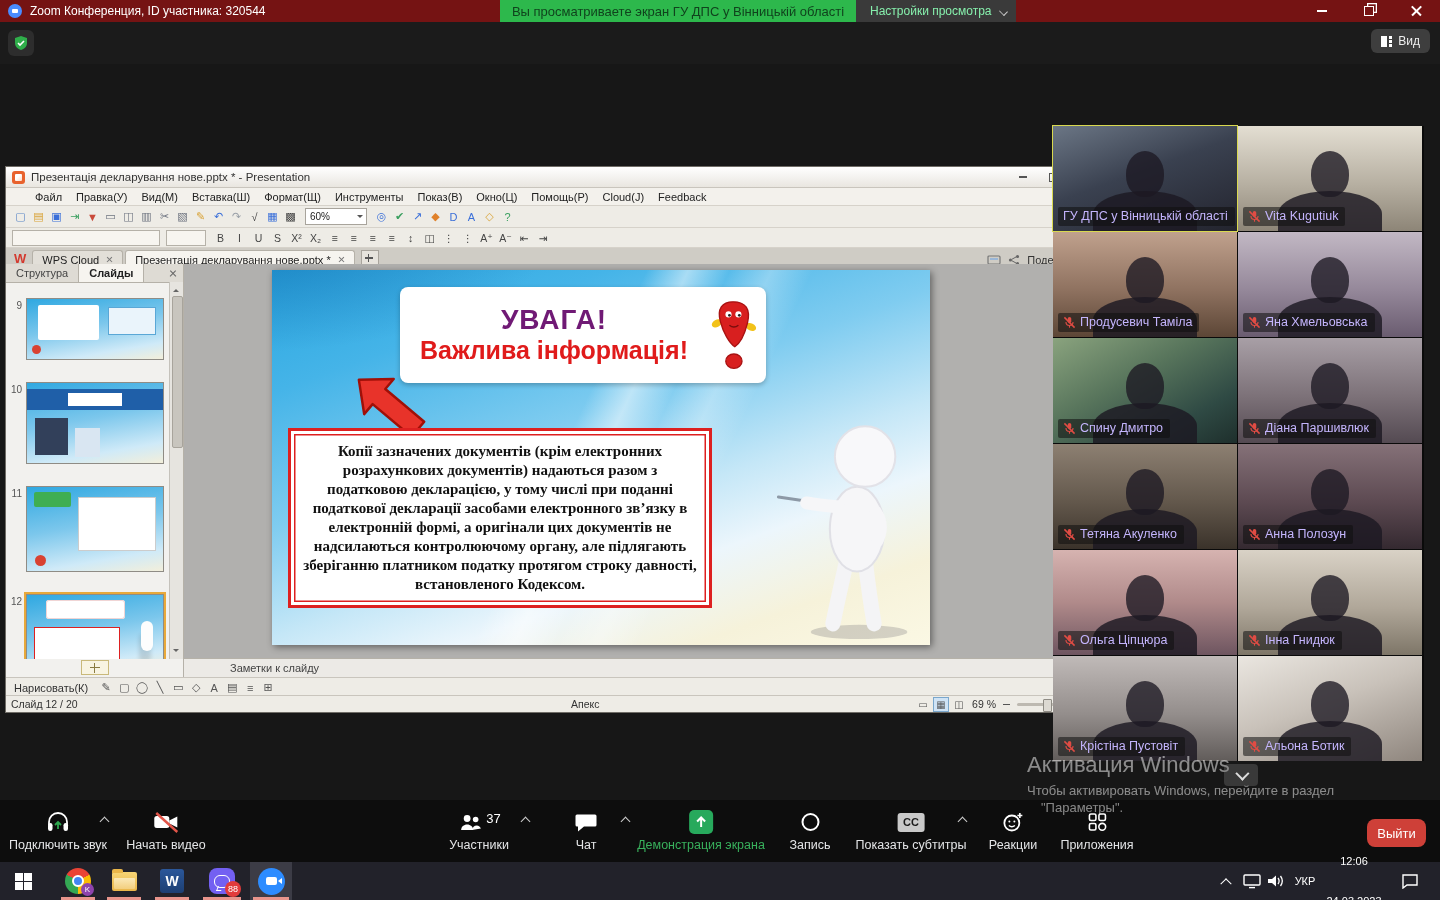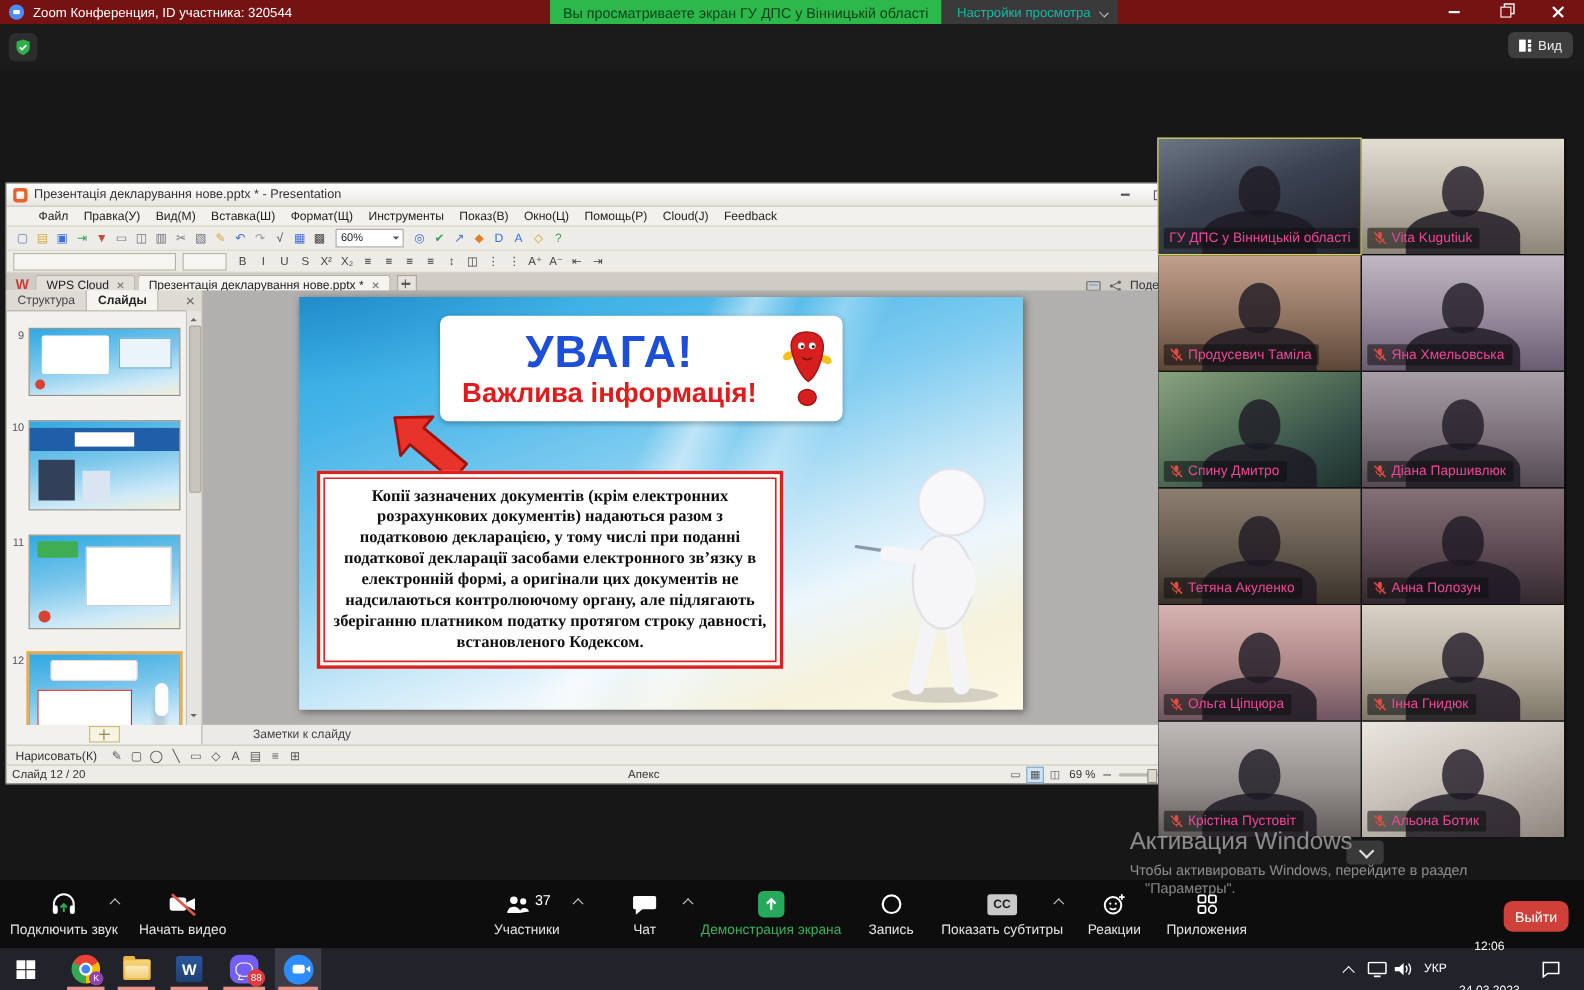--- a/index.html
+++ b/index.html
@@ -5,21 +5,21 @@
   html,body{margin:0;padding:0;background:#000;}
   .screen{position:relative;width:1440px;height:900px;background:#171717;overflow:hidden;
           font-family:"Liberation Sans","DejaVu Sans",sans-serif;-webkit-font-smoothing:antialiased;}
   
   .zm-titlebar{position:absolute;left:0;top:0;width:1440px;height:22px;background:#751313;display:flex;align-items:center;}
   .zico{position:absolute;left:8px;top:4px;width:14px;height:14px;border-radius:50%;background:#4a8cff;}
   .zico::after{content:"";position:absolute;left:4px;top:5px;width:6px;height:4px;border-radius:1px;background:#fff;}
   .zm-title{position:absolute;left:30px;top:0;line-height:22px;color:#fff;font-size:12px;}
   .zm-banner{position:absolute;left:500px;top:0;width:356px;height:22px;background:#2db84c;color:#10431d;
              font-size:13px;display:flex;align-items:center;justify-content:center;}
-  .zm-viewsettings{position:absolute;left:856px;top:0;height:22px;background:#3a3a3a;color:#14b8a6;font-size:12px;
+  .zm-viewsettings{position:absolute;left:856px;top:0;height:22px;background:#3a3a3a;color:#86efac;font-size:12px;
              display:flex;align-items:center;padding:0 24px 0 14px;}
   .chev-d{position:absolute;right:9px;top:8px;width:6px;height:6px;border-right:1.5px solid #ccc;border-bottom:1.5px solid #ccc;transform:rotate(45deg) scaleY(.8);}
   .wc{position:absolute;top:0;height:22px;width:46px;display:flex;align-items:center;justify-content:center;}
   .wc-min::before{content:"";width:10px;height:2px;background:#fff;}
   .wc-rest::before{content:"";width:8px;height:8px;border:1.3px solid #fff;box-shadow:3px -3px 0 -1.3px #751313,3px -3px 0 0 #fff;}
   .wc-close::before,.wc-close::after{content:"";position:absolute;width:13px;height:1.6px;background:#fff;}
   .wc-close::before{transform:rotate(45deg);} .wc-close::after{transform:rotate(-45deg);}
   
   .zm-infobar{position:absolute;left:0;top:22px;width:1440px;height:42px;background:#1b1b1b;}
   .shield-btn{position:absolute;left:8px;top:8px;width:26px;height:26px;border-radius:6px;background:#2d2d2d;display:flex;align-items:center;justify-content:center;}
@@ -106,21 +106,21 @@
   .right-col{flex:1;display:flex;flex-direction:column;min-width:0;}
   .slide-area{position:relative;height:395px;background:#b1b0ae;overflow:hidden;}
   .slide{position:absolute;left:88px;top:6px;width:658px;height:375px;box-shadow:2px 2px 7px rgba(0,0,0,.45);
          background:linear-gradient(160deg,#2aa7e0 0%,#45b4e8 20%,#7fccf0 42%,#c5e7f7 60%,#ecf6fc 72%,#f6f2da 86%,#fbf8e4 100%);overflow:hidden;}
   .slide::before{content:"";position:absolute;inset:0;background:
      radial-gradient(120% 80% at -5% -10%, rgba(10,80,150,.45) 0%, rgba(10,80,150,0) 40%),
      linear-gradient(115deg, rgba(255,255,255,0) 45%, rgba(255,255,255,.5) 50%, rgba(255,255,255,0) 55%, rgba(255,255,255,.3) 60%, rgba(255,255,255,0) 65%);}
   .sl-banner{position:absolute;left:128px;top:17px;width:366px;height:96px;background:#fff;border-radius:8px;
              box-shadow:0 2px 5px rgba(0,0,0,.25);display:flex;flex-direction:column;align-items:center;justify-content:center;
              padding-right:58px;box-sizing:border-box;}
-  .sl-t1{font-weight:bold;font-size:41px;color:#1d4ed8;letter-spacing:1px;line-height:1.1;}
+  .sl-t1{font-weight:bold;font-size:28px;color:#701a75;letter-spacing:1px;line-height:1.1;}
   .sl-t2{font-weight:bold;font-size:25px;color:#e01b1b;line-height:1.15;}
   .excl{position:absolute;right:6px;top:8px;width:54px;height:82px;}
   .sl-arrow{position:absolute;left:73px;top:94px;width:88px;height:82px;transform:rotate(40deg);}
   .sl-box{position:absolute;left:16px;top:158px;width:424px;height:180px;background:#fff;border:3px solid #dd2020;
           box-shadow:inset 0 0 0 3px #fff, inset 0 0 0 4.5px #dd2020;display:flex;align-items:center;justify-content:center;
           padding:6px 12px;box-sizing:border-box;text-align:center;}
   .sl-box p{font-family:"Liberation Serif","DejaVu Serif",serif;font-weight:bold;font-size:15px;line-height:1.27;color:#111;margin:0;}
   .sl-figure{position:absolute;right:2px;top:108px;width:152px;height:264px;}
   .sa-scroll{position:absolute;right:0;top:0;width:14px;height:100%;background:#e6e4df;border-left:1px solid #b5b1a8;}
   .sa-scroll .sc-thumb{position:absolute;left:2px;top:40px;width:9px;height:140px;background:#c8c5be;border:1px solid #a8a49c;border-radius:2px;}
@@ -142,21 +142,21 @@
   .sb-track .kn{position:absolute;left:26px;top:-4px;width:7px;height:11px;background:#dcd9d2;border:1px solid #8f8c85;border-radius:1px;}
   
   .participants{position:absolute;left:1053px;top:126px;width:371px;display:grid;grid-template-columns:184px 184px;grid-auto-rows:105px;gap:1px;background:#0a0a0a;}
   .tile{position:relative;overflow:hidden;background:#222;}
   .tile.active{outline:2px solid #d9d94f;outline-offset:-1px;z-index:2;}
   .vid{position:absolute;inset:0;}
   .sil{position:absolute;left:50%;bottom:0;transform:translateX(-50%);width:112px;height:80px;}
   .sil::before{content:"";position:absolute;left:50%;top:0;transform:translateX(-50%);width:38px;height:46px;border-radius:50% 50% 46% 46%;background:rgba(28,24,34,.78);}
   .sil::after{content:"";position:absolute;left:50%;bottom:-6px;transform:translateX(-50%);width:104px;height:46px;border-radius:60% 60% 0 0;background:rgba(28,24,34,.82);}
   .plabel{position:absolute;left:5px;bottom:5px;display:flex;align-items:center;gap:4px;background:rgba(15,15,15,.55);
-          color:#ec4899;font-size:12.5px;padding:2px 7px 3px 5px;border-radius:2px;max-width:170px;white-space:nowrap;}
+          color:#c4b5fd;font-size:12.5px;padding:2px 7px 3px 5px;border-radius:2px;max-width:170px;white-space:nowrap;}
   .mic{display:none;flex:none;}
   .mic.on{display:inline;}
   .scrolldown{position:absolute;left:1224px;top:764px;width:34px;height:22px;border-radius:4px;background:rgba(120,120,120,.35);display:flex;align-items:center;justify-content:center;z-index:6;}
   .scrolldown::after{content:"";width:8px;height:8px;border-right:2px solid #ddd;border-bottom:2px solid #ddd;transform:rotate(45deg) translateY(-2px);}
   
   .watermark{position:absolute;left:1027px;top:752px;color:rgba(255,255,255,.5);z-index:5;pointer-events:none;}
   .wm1{font-size:22px;line-height:26px;font-weight:400;}
   .wm2{font-size:13px;line-height:18px;margin-top:4px;}
   .wm3{font-size:13px;line-height:16px;margin-left:14px;}
   

